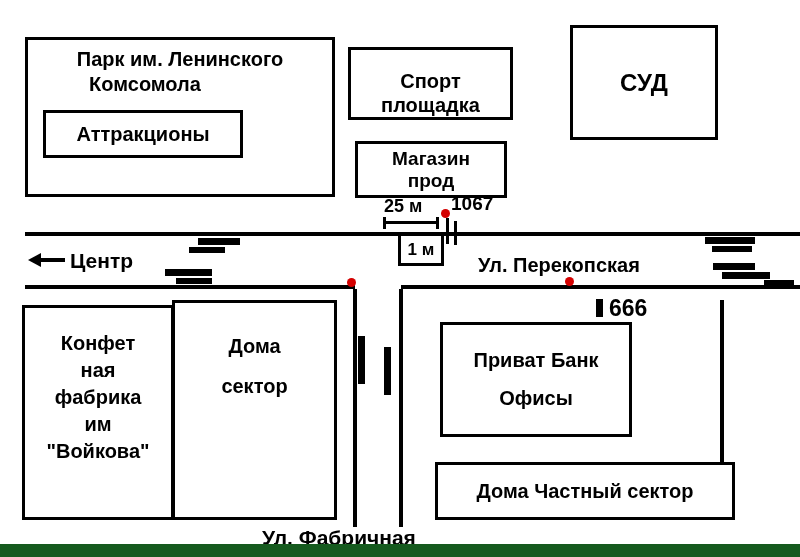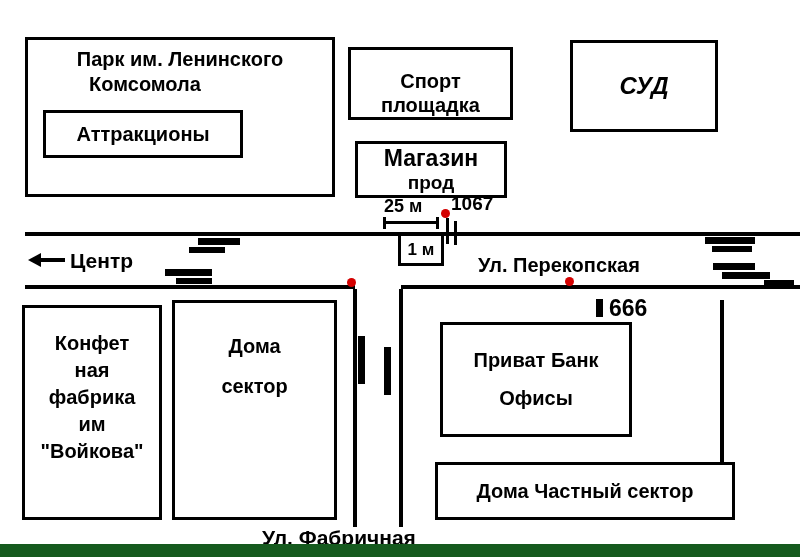--- a/index.html
+++ b/index.html
@@ -35,26 +35,26 @@
 
   <div class="box" style="left:348px;top:47px;width:165px;height:73px;">
     <div class="vstack" style="justify-content:flex-end;gap:1px;">
       <span class="t">Спорт</span>
       <span class="t">площадка</span>
     </div>
   </div>
 
   <div class="box" style="left:355px;top:141px;width:152px;height:57px;">
     <div class="vstack" style="justify-content:center;gap:0;">
-      <span class="t" style="font-size:23px;">Магазин</span>
+      <span class="t" style="font-size:19px;">Магазин</span>
       <span class="t" style="font-size:19px;">прод</span>
     </div>
   </div>
 
-  <div class="box" style="left:570px;top:40px;width:148px;height:92px;font-style:italic;">
+  <div class="box" style="left:570px;top:25px;width:148px;height:115px;">
     <div class="cxy">
         <span class="t" style="font-size:24px;">СУД</span>
       </div>
   </div>
 
   <div class="hline" style="left:25px;top:232px;width:775px;height:4px;"></div>
   <div class="hline" style="left:25px;top:285px;width:330px;height:4px;"></div>
   <div class="hline" style="left:401px;top:285px;width:399px;height:4px;"></div>
 
   <div class="abs" style="left:28px;top:253px;width:38px;height:14px;">
@@ -85,21 +85,21 @@
   <div class="dash" style="left:189px;top:247px;width:36px;height:6px;"></div>
   <div class="dash" style="left:165px;top:269px;width:47px;height:7px;"></div>
   <div class="dash" style="left:176px;top:278px;width:36px;height:6px;"></div>
 
   <div class="dash" style="left:705px;top:237px;width:50px;height:7px;"></div>
   <div class="dash" style="left:712px;top:246px;width:40px;height:6px;"></div>
   <div class="dash" style="left:713px;top:263px;width:42px;height:7px;"></div>
   <div class="dash" style="left:722px;top:272px;width:48px;height:7px;"></div>
   <div class="dash" style="left:764px;top:280px;width:30px;height:6px;"></div>
 
-  <div class="box" style="left:22px;top:305px;width:140px;height:215px;">
+  <div class="box" style="left:22px;top:305px;width:152px;height:215px;">
     <div class="vstack" style="padding-top:24px;gap:4px;">
       <span class="t">Конфет</span>
       <span class="t">ная</span>
       <span class="t">фабрика</span>
       <span class="t">им</span>
       <span class="t">"Войкова"</span>
     </div>
   </div>
 
   <div class="box" style="left:172px;top:300px;width:165px;height:220px;">

